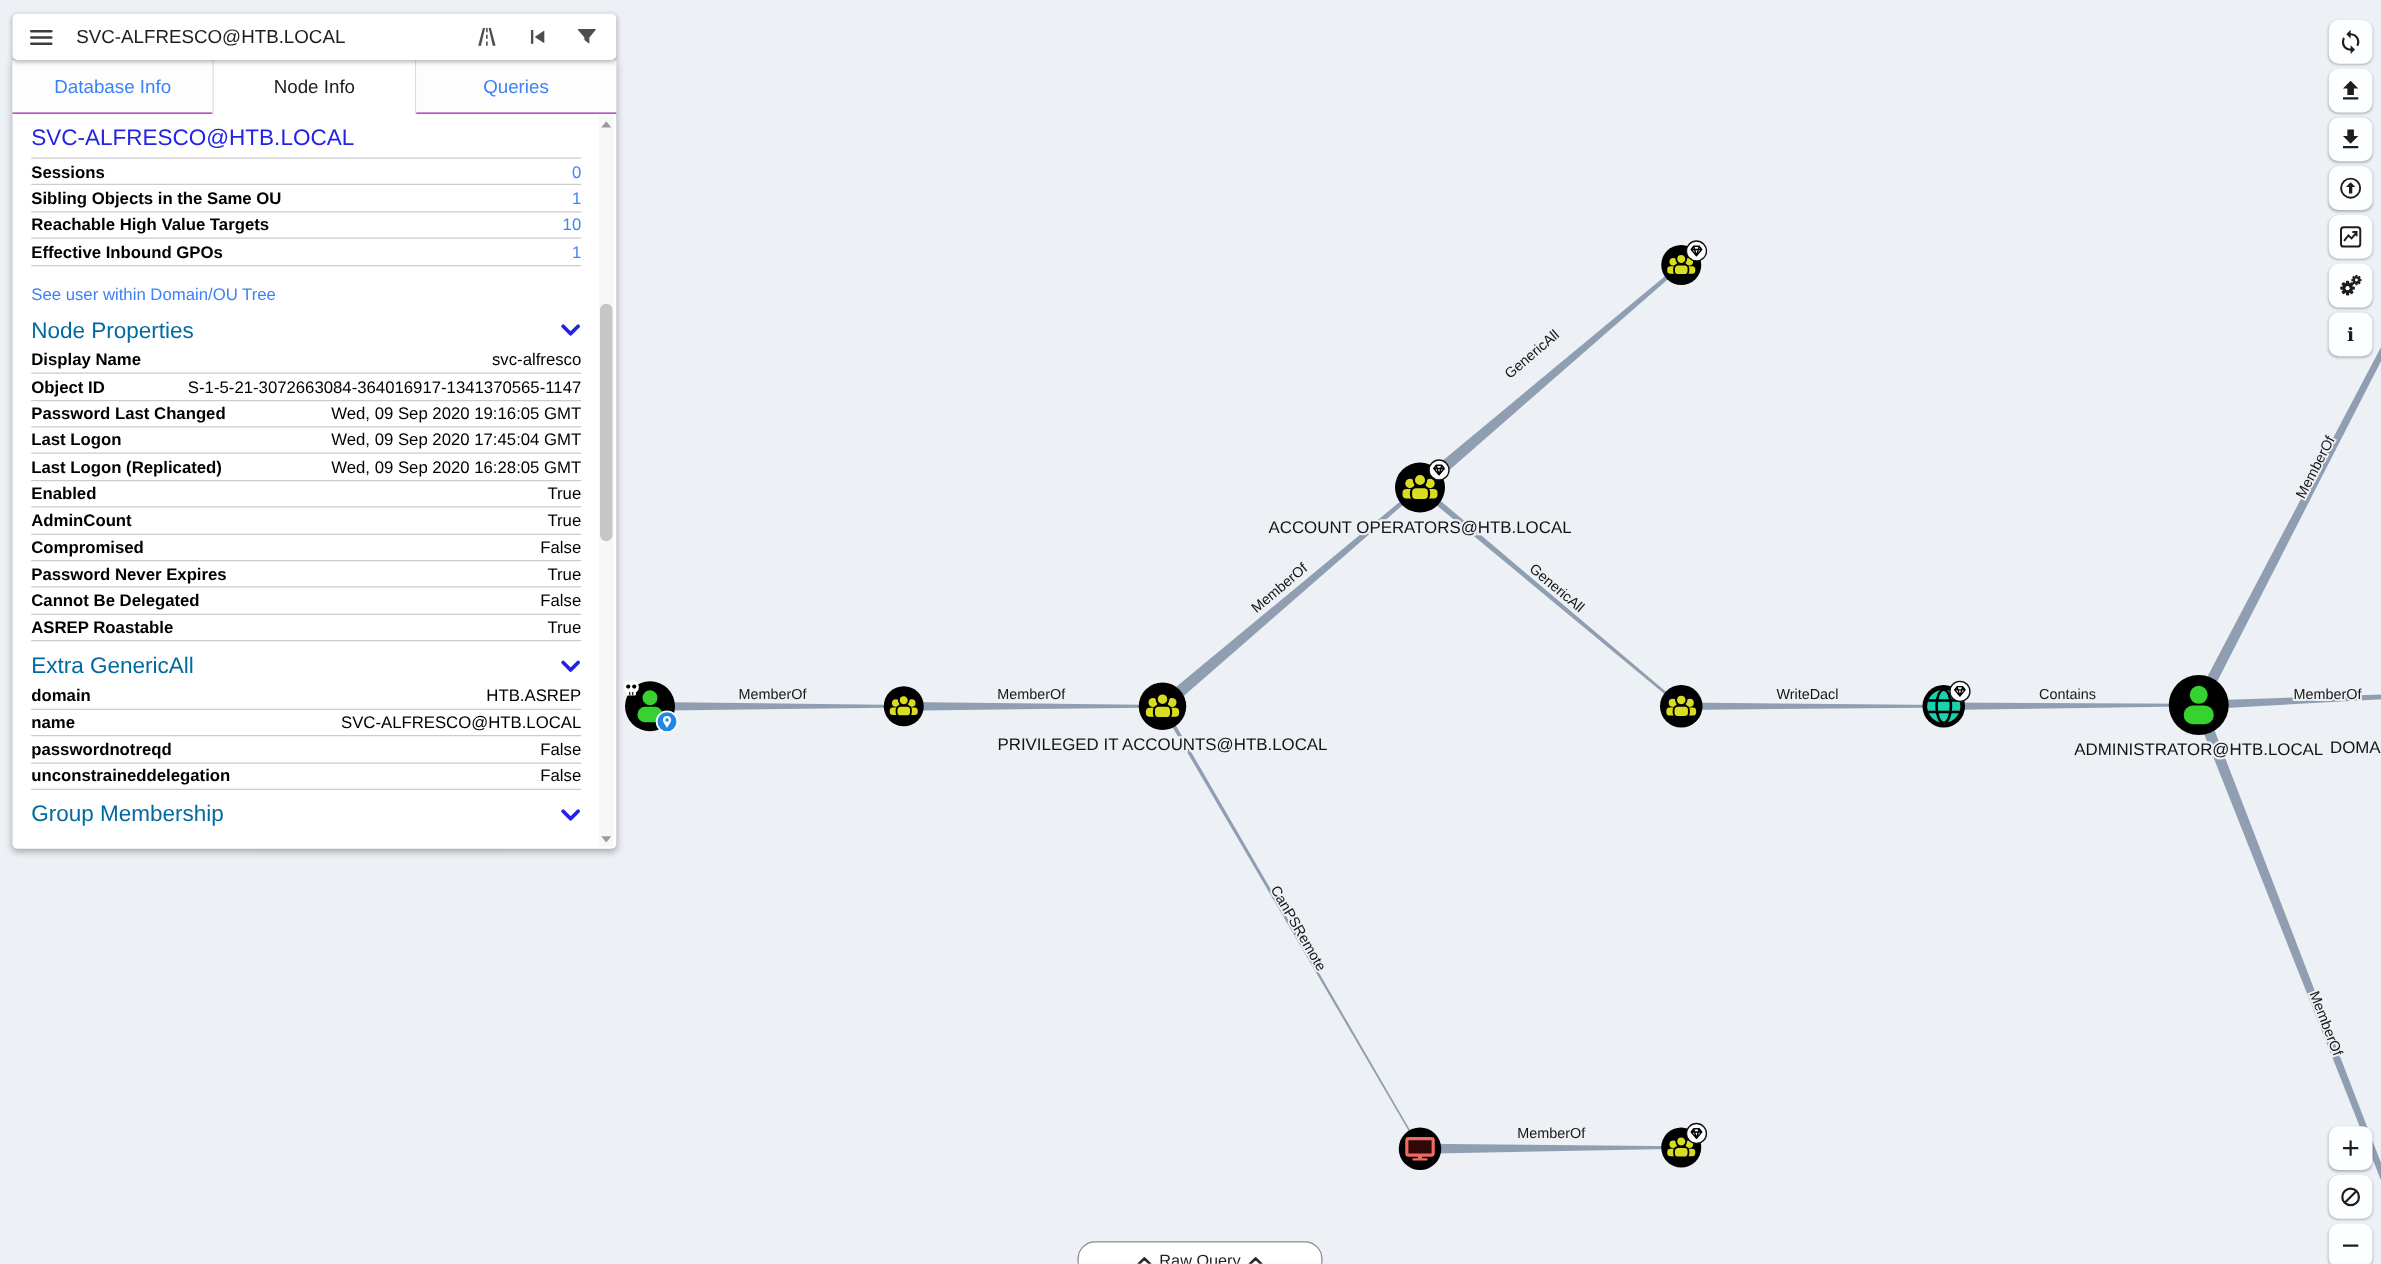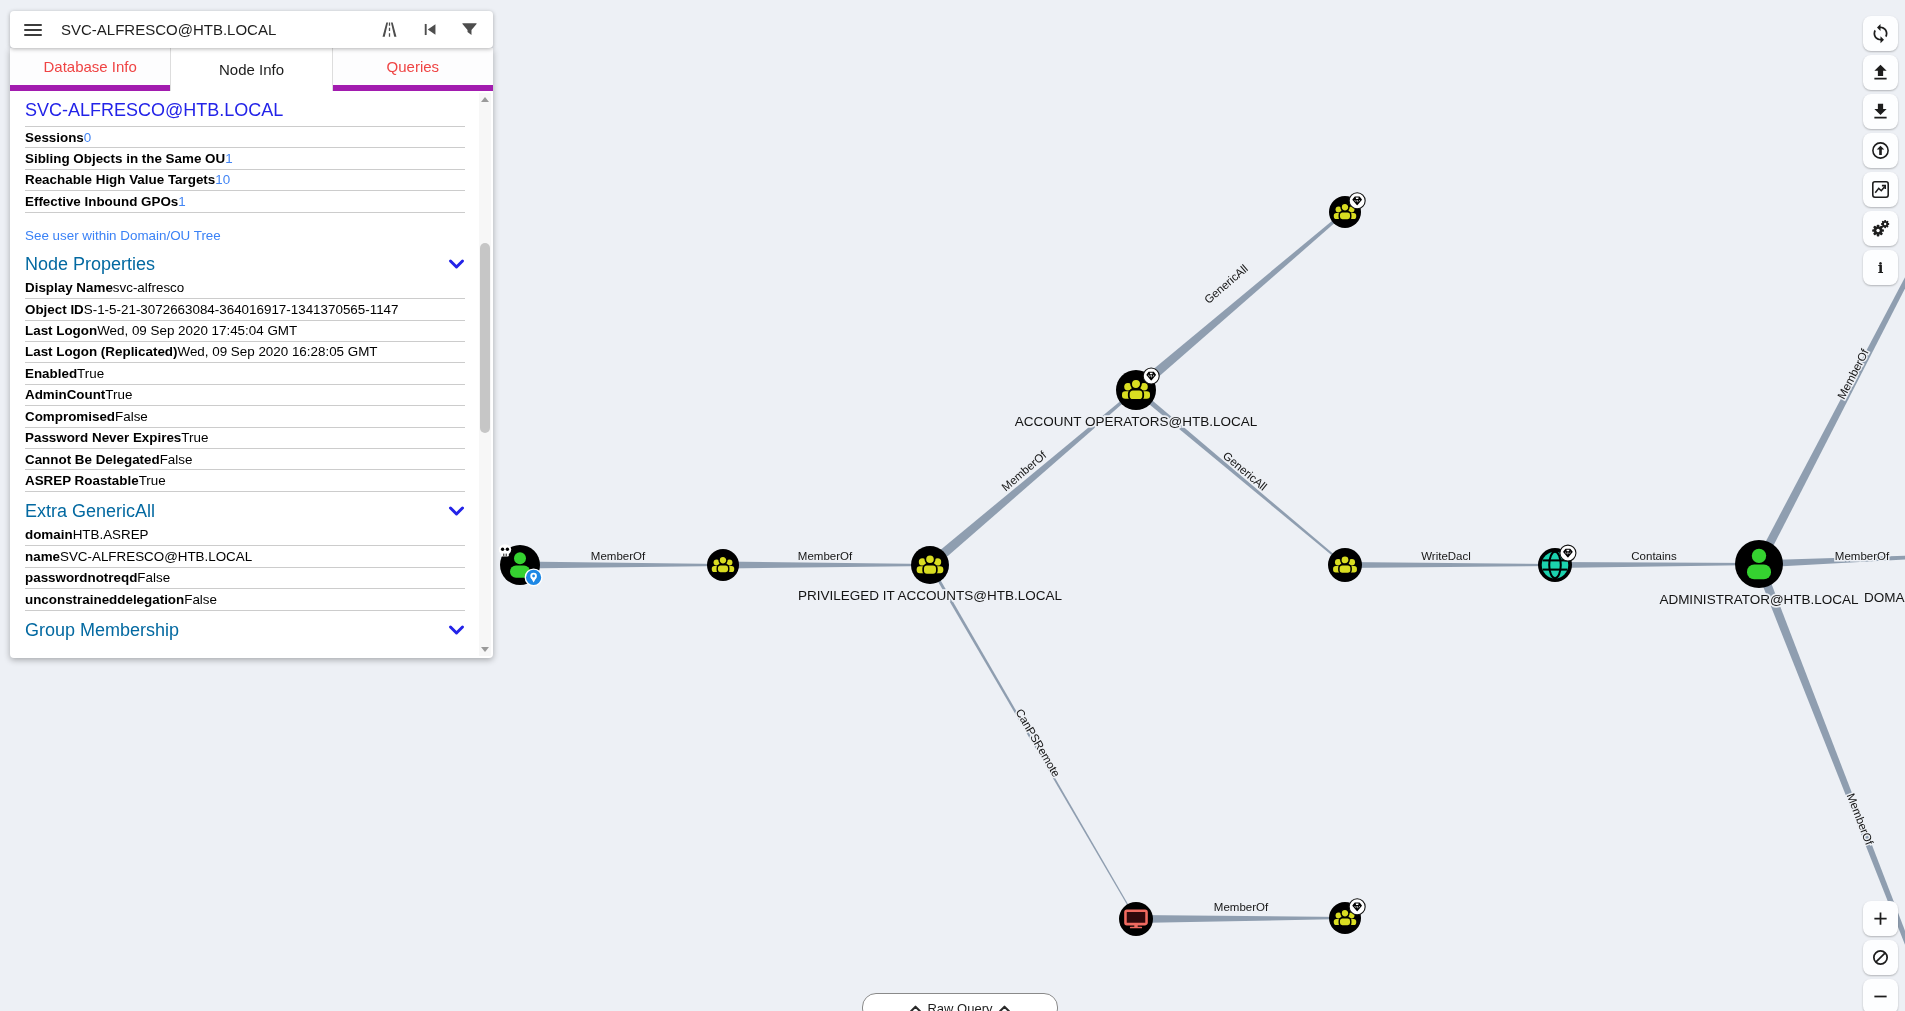--- a/index.html
+++ b/index.html
@@ -26,32 +26,32 @@
   .search-icons .sicon svg { width:19px; height:19px; fill:#4d4d4d; display:block; }
 
   
   .panel {
     position:absolute; left:10px; top:48px; width:483px; background:#fff;
     border-radius:0 0 4px 4px; box-shadow:0 2px 6px rgba(0,0,0,.3); z-index:11;
   }
   .tabs { display:flex; height:43px; }
   .tab {
     flex:1; display:flex; align-items:center; justify-content:center;
-    font-size:15px; color:#ef4444; background:#fdfdfe; cursor:pointer;
-    border-bottom:6px solid #a21caf;
+    font-size:15px; color:#3b82f6; background:#fdfdfe; cursor:pointer;
+    border-bottom:1px solid #a21caf;
   }
   .tab.active {
     color:#1c1c1c; background:#fff; border-bottom:none;
     border-left:1px solid #ddd; border-right:1px solid #ddd;
   }
   .panel-body { position:relative; padding:9px 28px 14px 15px; }
   .node-title { margin:0 0 5px; font-size:18px; font-weight:400; color:#2323e8; cursor:pointer; }
   .stats { border-top:1px solid #ccc; }
   .stat-row, .prop-row {
-    display:flex; justify-content:flex-start; 
+    display:flex; justify-content:space-between; 
     border-bottom:1px solid #ccc; padding:1.5px 0; font-size:13.4px; line-height:1.3;
   }
   .stat-row .lbl, .prop-row .lbl { font-weight:700; color:#000; white-space:nowrap; }
   .stat-row .val { color:#4285f4; }
   .prop-row .val { color:#000; text-align:right; word-break:normal; overflow-wrap:break-word; max-width:318px; }
   .link-row { color:#3b82f6; font-size:13.4px; padding:3px 0 2px; cursor:pointer;margin-top:12px; }
   .section-header { display:flex; justify-content:space-between; align-items:center; padding:9px 0 3px; }
   .section-header .st { font-size:18px; color:#0369a1; cursor:pointer; }
   .chev-down { width:17px; height:12px; cursor:pointer; }
   .chev-down svg { width:17px; height:12px; display:block; }
@@ -302,20 +302,24 @@
         </div>
         <div class="prop-row">
           <span class="lbl">Display Name</span>
           <span class="val">svc-alfresco</span>
         </div>
         <div class="prop-row">
           <span class="lbl">Object ID</span>
           <span class="val">S-1-5-21-3072663084-364016917-1341370565-1147</span>
         </div>
         <div class="prop-row">
+          <span class="lbl">Password Last Changed</span>
+          <span class="val">Wed, 09 Sep 2020 19:16:05 GMT</span>
+        </div>
+        <div class="prop-row">
           <span class="lbl">Last Logon</span>
           <span class="val">Wed, 09 Sep 2020 17:45:04 GMT</span>
         </div>
         <div class="prop-row">
           <span class="lbl">Last Logon (Replicated)</span>
           <span class="val">Wed, 09 Sep 2020 16:28:05 GMT</span>
         </div>
         <div class="prop-row">
           <span class="lbl">Enabled</span>
           <span class="val">True</span>

